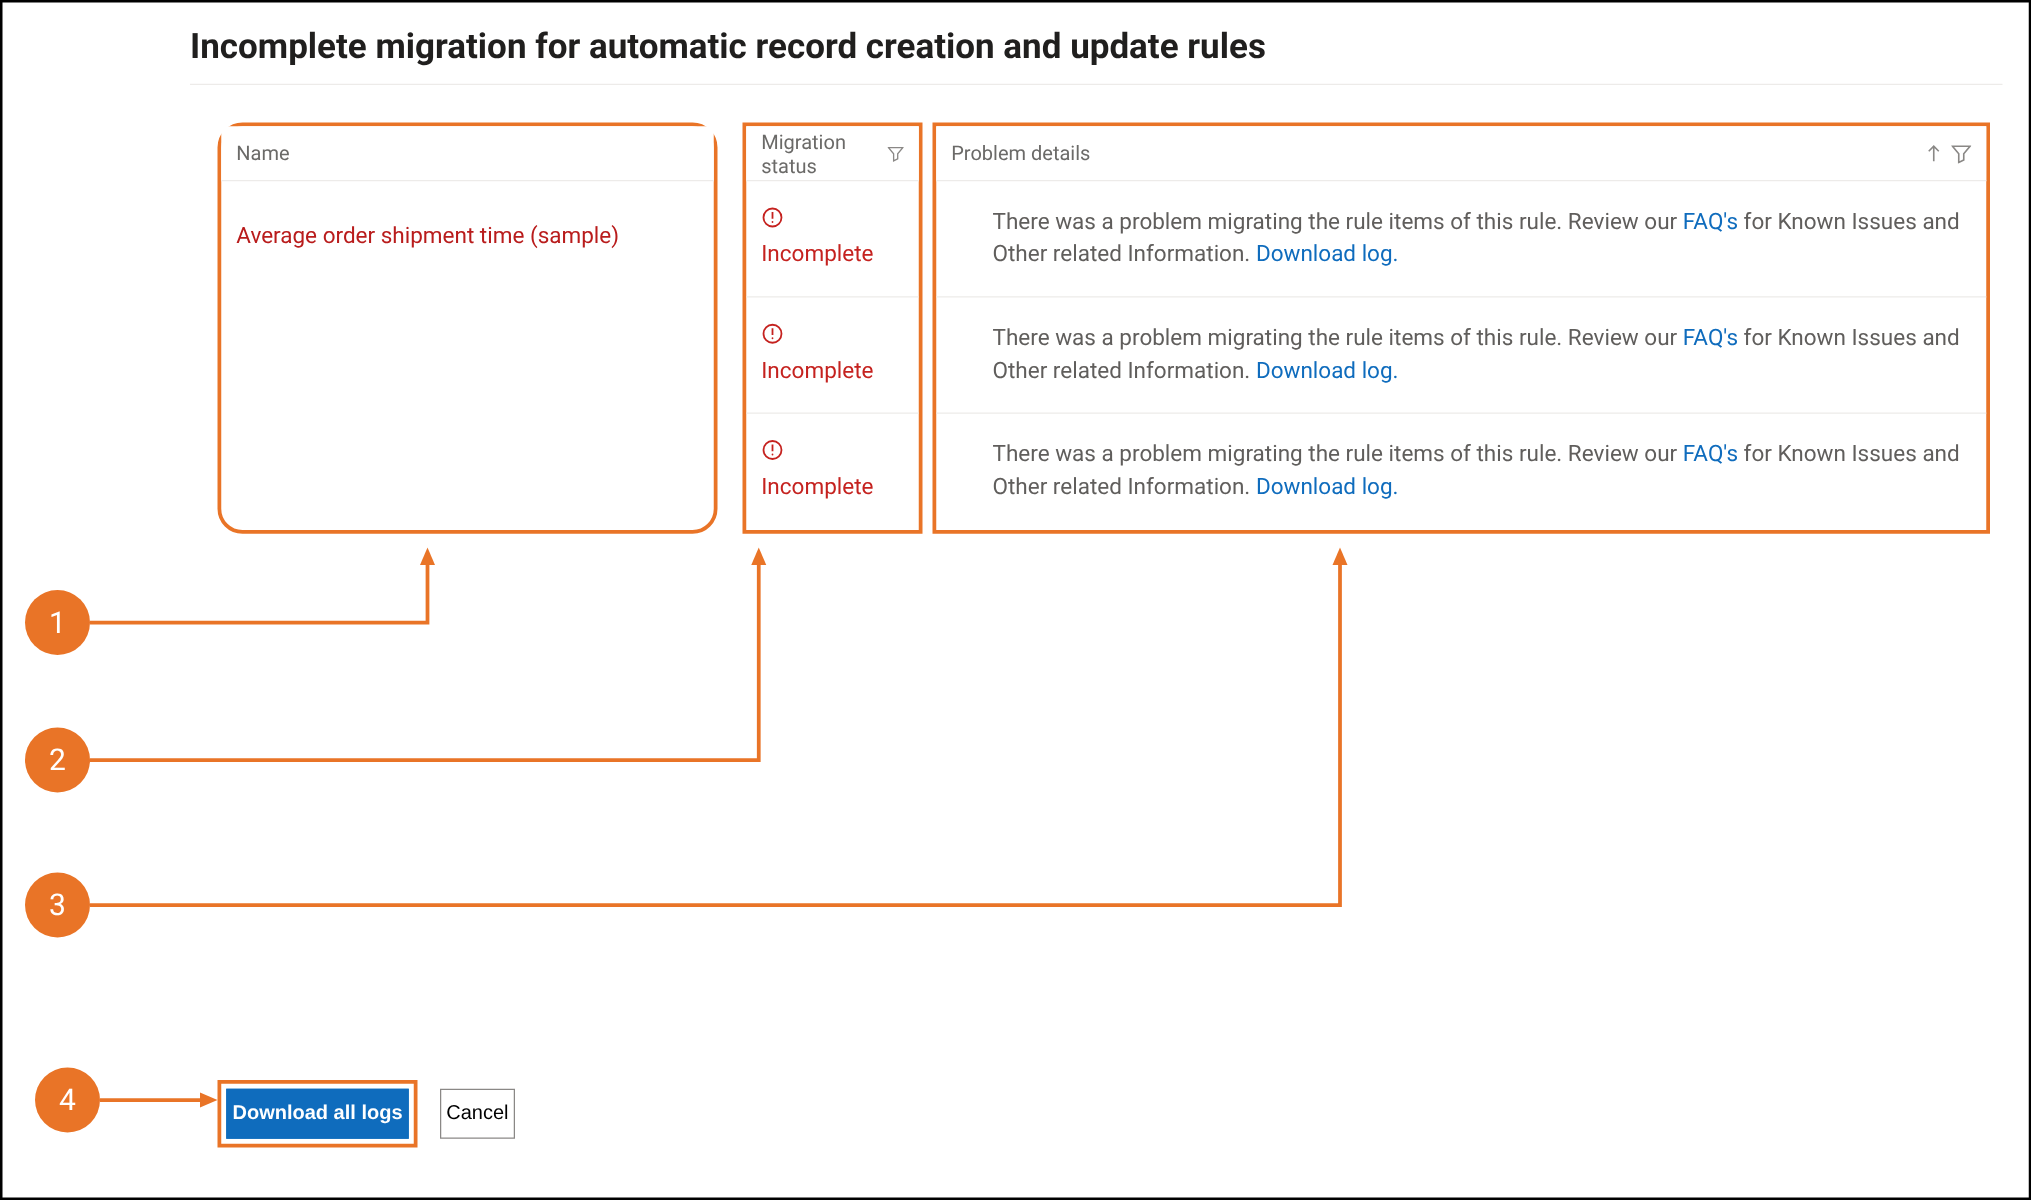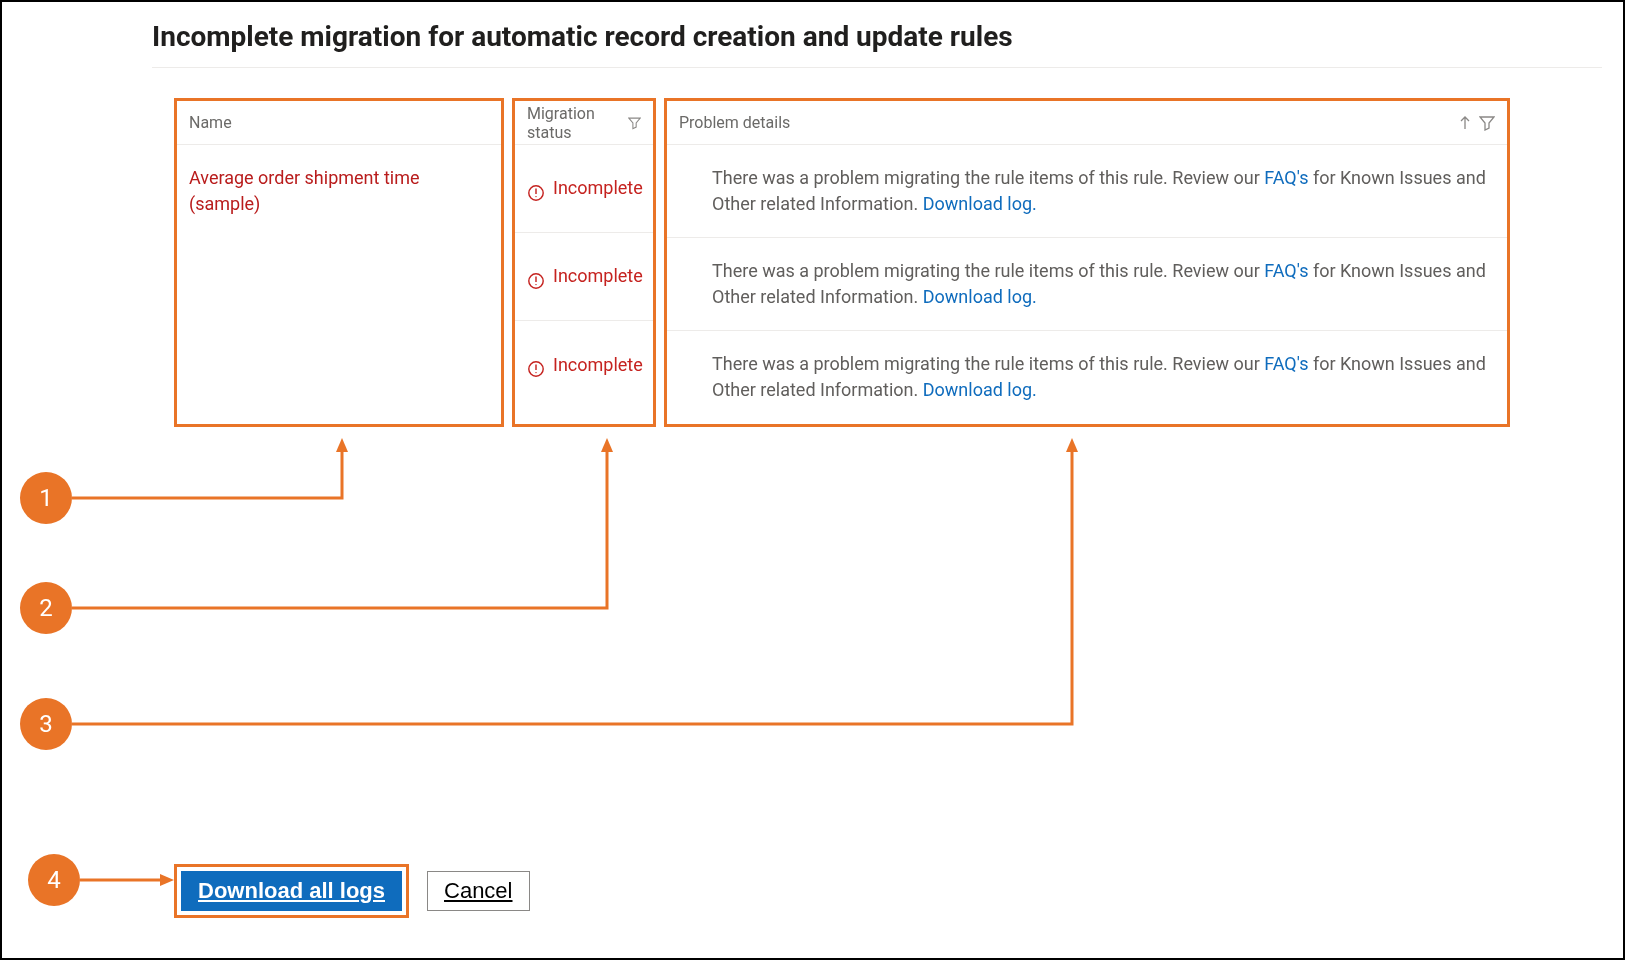--- a/index.html
+++ b/index.html
@@ -36,22 +36,22 @@
     padding-left: 22px;
   }
 
   .col {
     border: 3px solid #e97427;
     display: flex;
     flex-direction: column;
     background: #fff;
   }
 
-  .col-name { width: 330px; }
-  .col-status { width: 144px; }
+  .col-name { width: 400px; border-radius: 20px; }
+  .col-status { width: 144px; margin-left: 12px; }
   .col-details { width: 846px; }
 
   .hdr {
     display: flex;
     align-items: center;
     height: 44px;
     padding: 0 12px;
     font-size: 16px;
     color: #6b6a68;
     border-bottom: 1px solid #edebe9;
@@ -75,24 +75,25 @@
   }
   .col .cell:last-child { border-bottom: none; }
 
   .name-link {
     color: #b91c1c;
     cursor: pointer;
   }
 
   .status {
     display: flex;
-    align-items: flex-end;
+    align-items: flex-start;
     gap: 8px;
     color: #c5221f;
     font-size: 18px;
+    flex-direction: column;
   }
   .status .sicon {
     width: 18px; height: 18px;
     stroke: #c5221f;
     fill: none;
     stroke-width: 1.6;
   }
 
   .detail-text { color: #605e5c; margin-left: 33px; }
   .inline-link { color: #0f6cbd; cursor: pointer; }
@@ -137,29 +138,28 @@
     display: flex;
     align-items: center;
     gap: 18px;
   }
   .btn-primary-wrap {
     border: 3px solid #e97427;
     padding: 4px;
   }
   .btn {
     height: 40px;
-    padding: 0 16px;
-    font-size: 22px;
+    padding: 0 4px;
+    font-size: 16px;
     border: 1px solid #8a8886;
     background: #fff;
     cursor: pointer;
     display: flex;
     align-items: center;
     justify-content: center;
-    text-decoration: underline;
   }
   .btn-primary {
     background: #0f6cbd;
     color: #fff;
     border-color: #0f6cbd;
     font-weight: 600;
   }
 </style>
 </head>
 <body>

